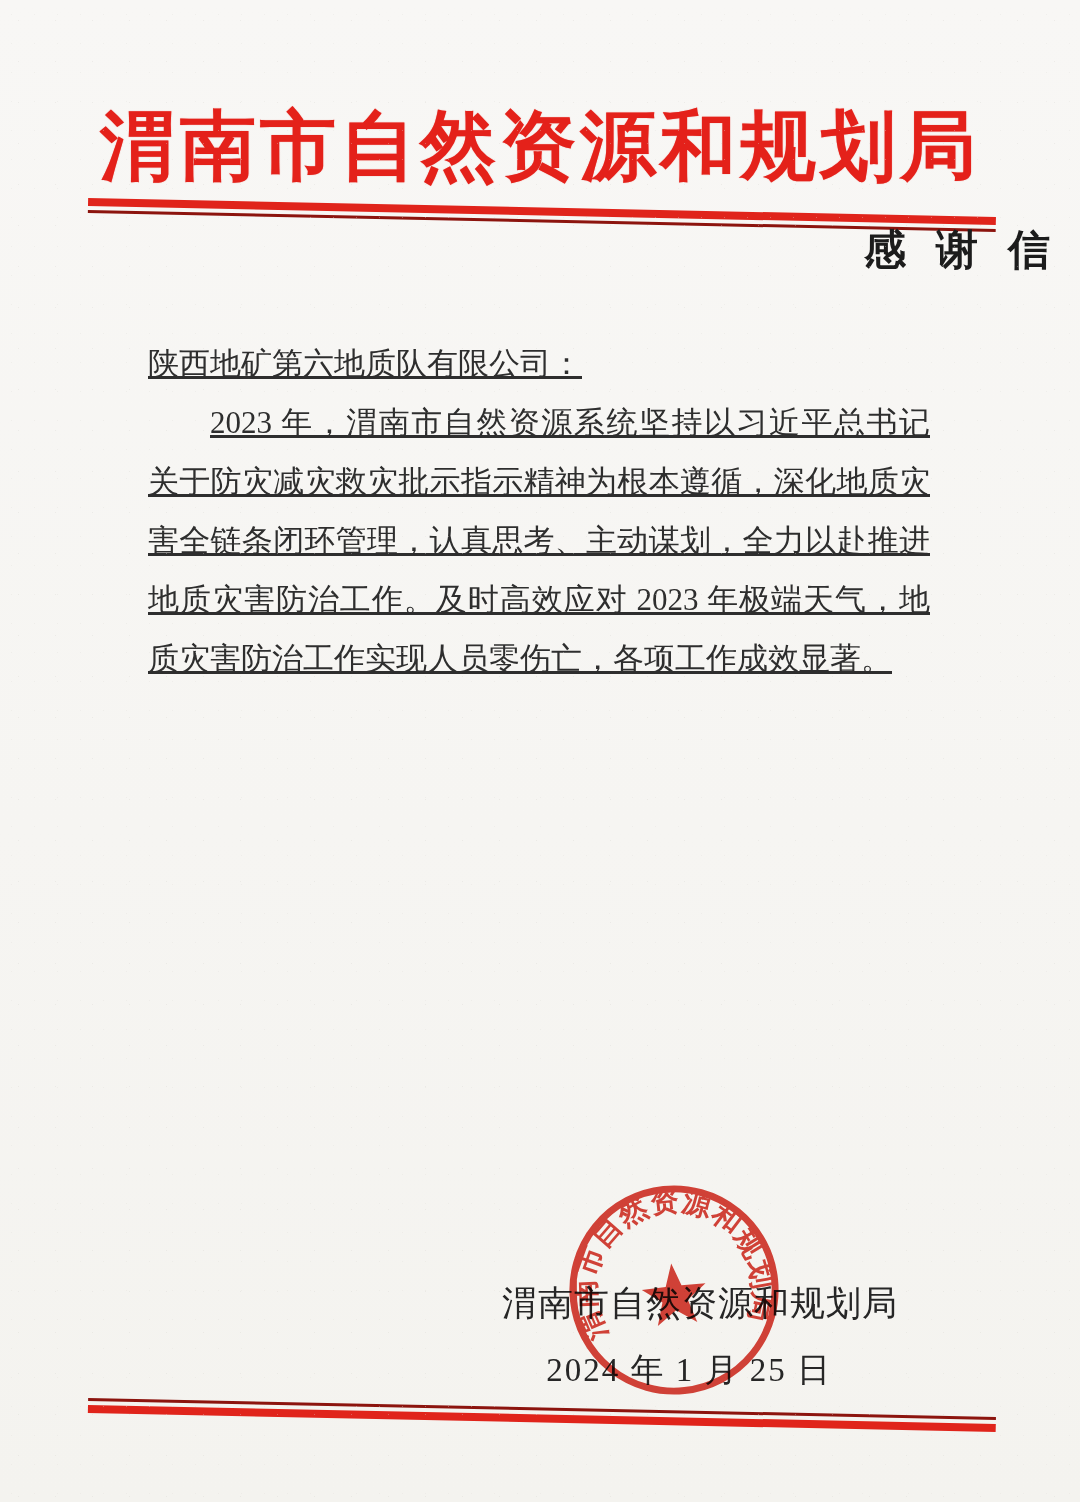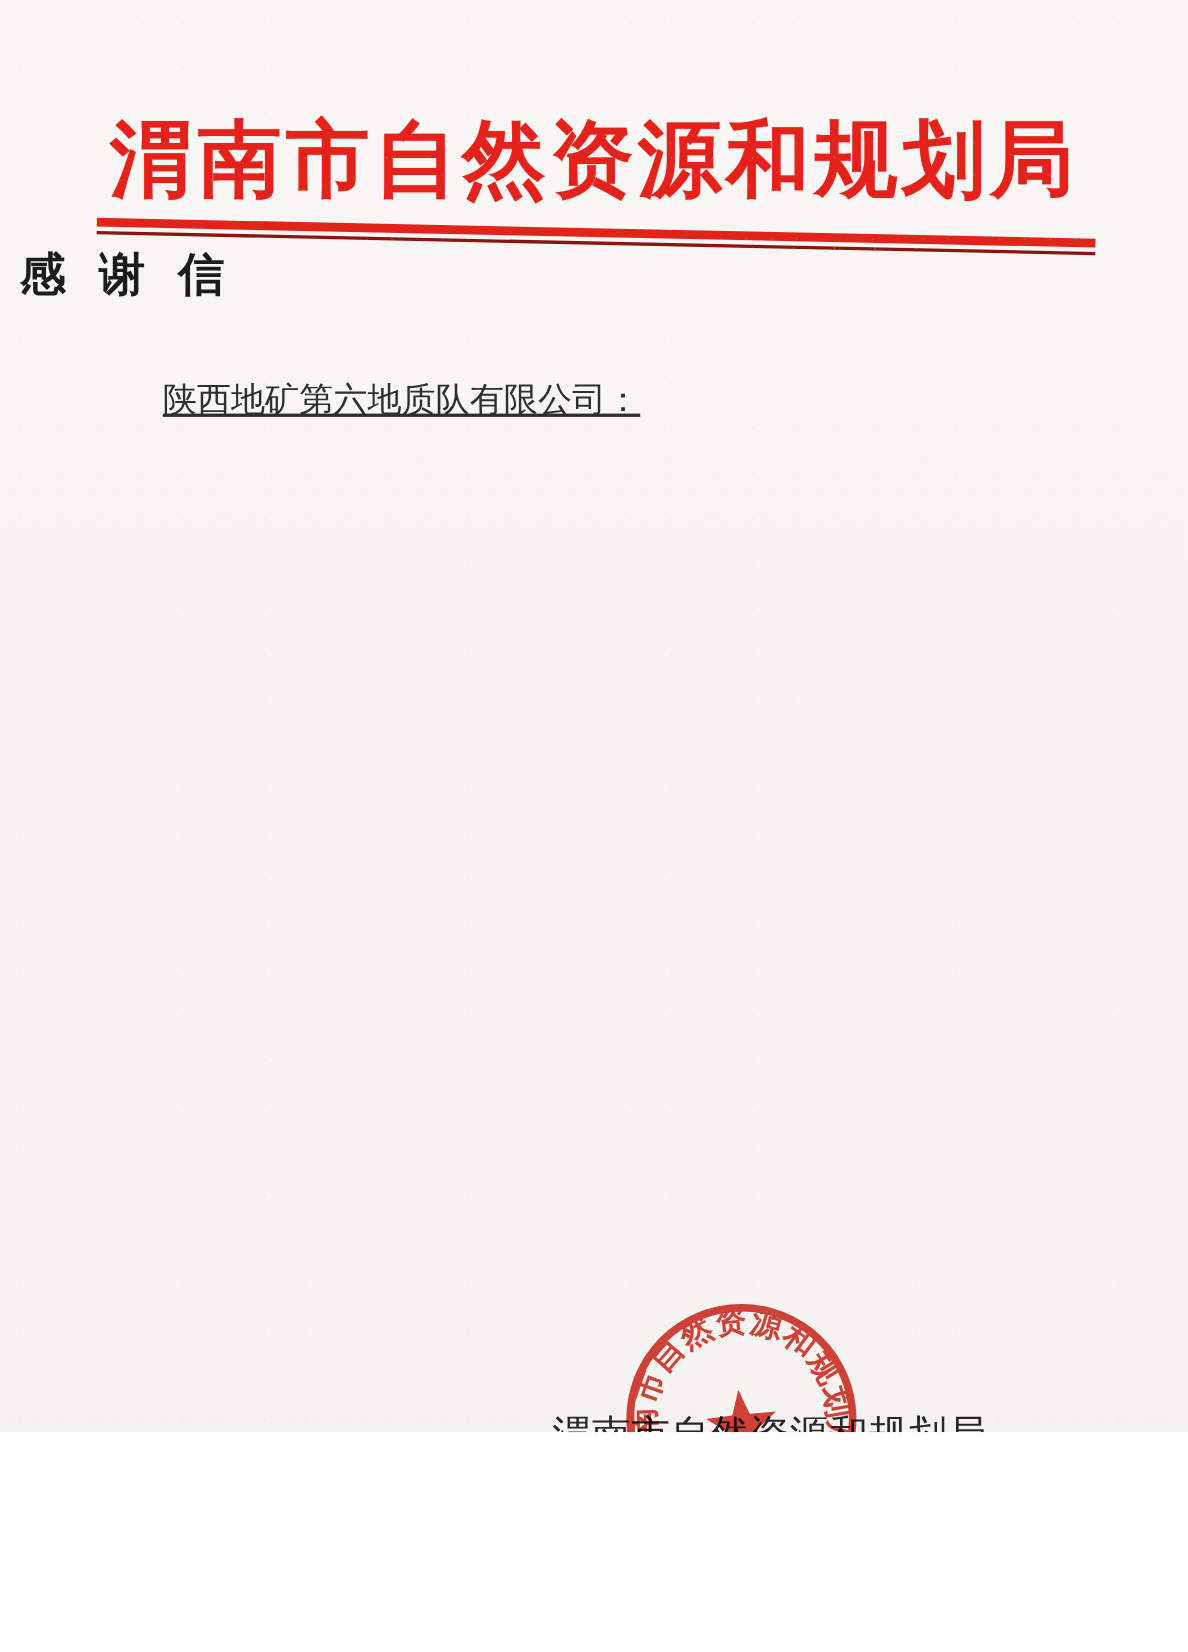--- a/index.html
+++ b/index.html
@@ -1,18 +1,18 @@
 <!DOCTYPE html>
 <html><head>
 <meta charset="utf-8">
 <style>
   html,body{margin:0;padding:0;}
   .page{
     position:relative;
-    width:1080px;height:1302px;
+    width:1080px;height:1502px;
     background:linear-gradient(180deg,#f8f7f5 0%,#f6f5f2 55%,#f4f3ef 100%);
     overflow:hidden;
     font-family:"Liberation Serif", serif;
   }
   
   .page::after{
     content:"";position:absolute;inset:0;pointer-events:none;
     background-image:radial-gradient(#d9d7d2 0.6px, transparent 0.7px),
                      radial-gradient(#e3e1dc 0.5px, transparent 0.6px);
     background-size:37px 41px, 23px 29px;
@@ -28,24 +28,24 @@
     white-space:nowrap;
   }
   .rule{position:absolute;left:88px;right:84px;}
   .rule-top{top:198px;transform:rotate(1.2deg);transform-origin:left center;}
   .rule-bottom{top:1398px;transform:rotate(1.2deg);transform-origin:left center;}
   .rule .thick{height:8px;background:#e0241b;}
   .rule .thin{height:2.5px;background:#8c140e;}
   .rule .gap{height:4px;}
   .letter-title{
     position:absolute;top:222px;left:0;width:100%;
-    margin:0;text-align:left;
+    margin:0;text-align:right;
     font-family:"Liberation Sans", sans-serif;
     font-size:42px;line-height:56px;font-weight:700;color:#1c1c1c;
-    letter-spacing:30px;padding-left:18px;box-sizing:border-box;
+    letter-spacing:30px;padding-left:34px;box-sizing:border-box;
     white-space:nowrap;
   }
   .letter-body{
     position:absolute;top:334px;left:148px;width:782px;
     font-size:31px;line-height:59px;color:#2e2e2e;
     text-align:justify;text-justify:inter-ideograph;text-decoration:underline;
   }
   .letter-body p{margin:0;}
   .letter-body p.para{text-indent:2em;}
   .signature{
@@ -76,20 +76,21 @@
   <div class="rule rule-top">
     <div class="thick"></div>
     <div class="gap"></div>
     <div class="thin"></div>
   </div>
 
   <h2 class="letter-title">感谢信</h2>
 
   <main class="letter-body">
     <p class="salutation">陕西地矿第六地质队有限公司：</p>
+    <p class="para">2023 年，渭南市自然资源系统坚持以习近平总书记关于防灾减灾救灾批示指示精神为根本遵循，深化地质灾害全链条闭环管理，认真思考、主动谋划，全力以赴推进地质灾害防治工作。及时高效应对 2023 年极端天气，地质灾害防治工作实现人员零伤亡，各项工作成效显著。</p>
   </main>
 
   <div class="signature">渭南市自然资源和规划局</div>
 
   <div class="date">2024 年 1 月 25 日</div>
 
   <div class="seal">
     <svg viewBox="0 0 230 230">
       <defs>
         <path id="seal-arc" d="M 44.4 152.6 A 80 80 0 1 1 185.6 152.6" fill="none"></path>

